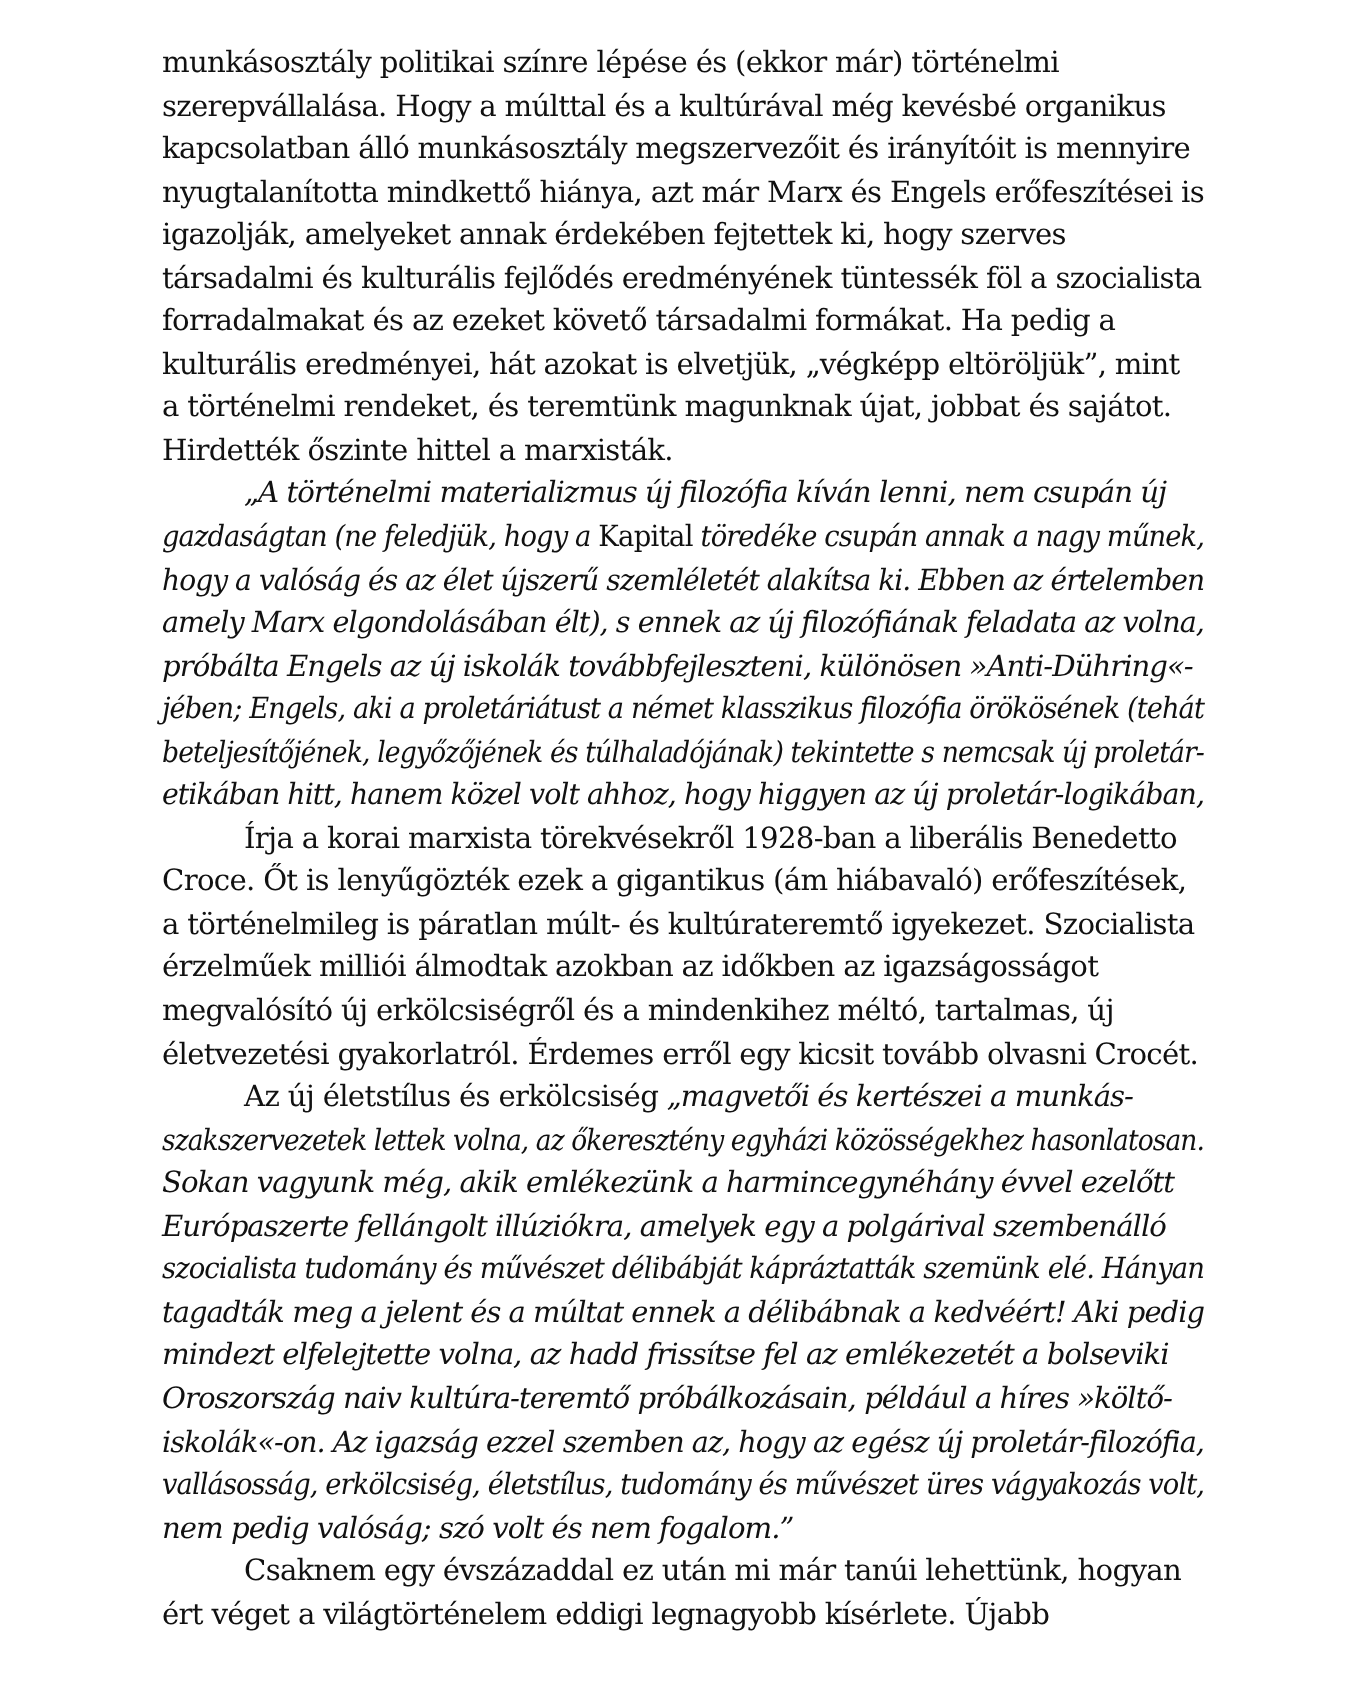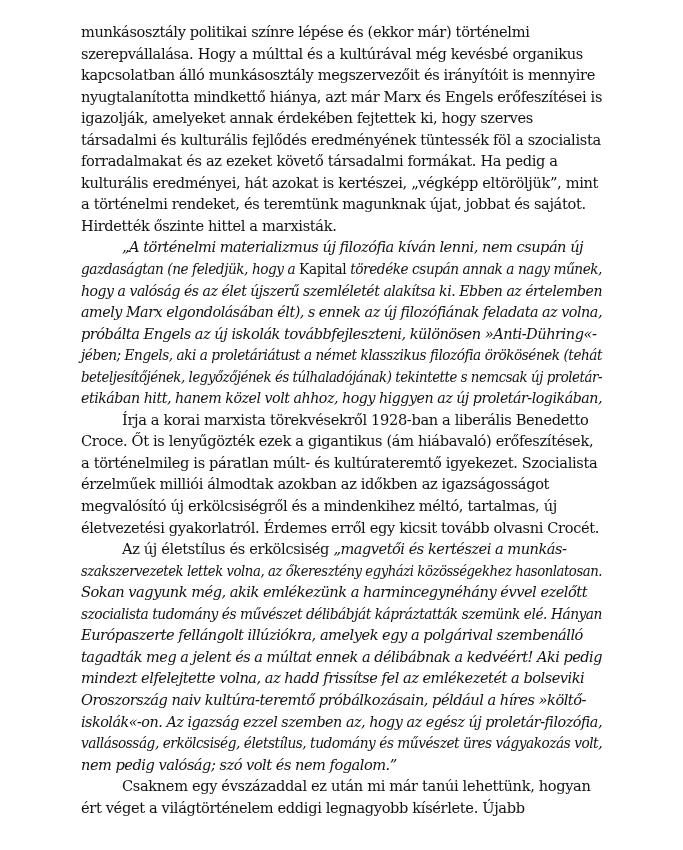--- a/index.html
+++ b/index.html
@@ -24,42 +24,42 @@
 
 <div class="page">
   <div class="text-block" id="text-block">
       <div class="line" style="display: block;"><span style="display: inline-block; white-space: nowrap; transform-origin: left top;"><span class="rm">munkásosztály politikai színre lépése és (ekkor már) történelmi</span></span></div>
       <div class="line" style="display: block;"><span style="display: inline-block; white-space: nowrap; transform-origin: left top;"><span class="rm">szerepvállalása. Hogy a múlttal és a kultúrával még kevésbé organikus</span></span></div>
       <div class="line" style="display: block;"><span style="display: inline-block; white-space: nowrap; transform-origin: left top;"><span class="rm">kapcsolatban álló munkásosztály megszervezőit és irányítóit is mennyire</span></span></div>
       <div class="line" style="display: block;"><span style="display: inline-block; white-space: nowrap; transform-origin: left top; transform: scaleX(0.9994);"><span class="rm">nyugtalanította mindkettő hiánya, azt már Marx és Engels erőfeszítései is</span></span></div>
       <div class="line" style="display: block;"><span style="display: inline-block; white-space: nowrap; transform-origin: left top;"><span class="rm">igazolják, amelyeket annak érdekében fejtettek ki, hogy szerves</span></span></div>
       <div class="line" style="display: block;"><span style="display: inline-block; white-space: nowrap; transform-origin: left top;"><span class="rm">társadalmi és kulturális fejlődés eredményének tüntessék föl a szocialista</span></span></div>
       <div class="line" style="display: block;"><span style="display: inline-block; white-space: nowrap; transform-origin: left top;"><span class="rm">forradalmakat és az ezeket követő társadalmi formákat.  Ha pedig a</span></span></div>
-      <div class="line" style="display: block;"><span style="display: inline-block; white-space: nowrap; transform-origin: left top;"><span class="rm">kulturális eredményei, hát azokat is kertészei, „végképp eltöröljük”, mint</span></span></div>
+      <div class="line" style="display: block;"><span style="display: inline-block; white-space: nowrap; transform-origin: left top;"><span class="rm">kulturális eredményei, hát azokat is elvetjük, „végképp eltöröljük”, mint</span></span></div>
       <div class="line" style="display: block;"><span style="display: inline-block; white-space: nowrap; transform-origin: left top;"><span class="rm">a történelmi rendeket, és teremtünk magunknak újat, jobbat és sajátot.</span></span></div>
       <div class="line" style="display: block;"><span style="display: inline-block; white-space: nowrap; transform-origin: left top;"><span class="rm">Hirdették őszinte hittel a marxisták.</span></span></div>
       <div class="line indent" style="display: block;"><span style="display: inline-block; white-space: nowrap; transform-origin: left top;"><span class="it">„A történelmi materializmus  új filozófia kíván lenni, nem csupán új</span></span></div>
       <div class="line" style="display: block;"><span style="display: inline-block; white-space: nowrap; transform-origin: left top; transform: scaleX(0.9389);"><span class="it">gazdaságtan (ne feledjük,  hogy a </span><span class="rm">Kapital</span><span class="it"> töredéke csupán annak a nagy műnek,</span></span></div>
       <div class="line" style="display: block;"><span style="display: inline-block; white-space: nowrap; transform-origin: left top; transform: scaleX(0.9643);"><span class="it">hogy a valóság és az élet újszerű  szemléletét  alakítsa ki. Ebben az értelemben</span></span></div>
       <div class="line" style="display: block;"><span style="display: inline-block; white-space: nowrap; transform-origin: left top; transform: scaleX(0.9826);"><span class="it">amely Marx elgondolásában  élt), s ennek az új filozófiának  feladata az volna,</span></span></div>
       <div class="line" style="display: block;"><span style="display: inline-block; white-space: nowrap; transform-origin: left top;"><span class="it">próbálta Engels az új iskolák továbbfejleszteni,  különösen »Anti-Dühring«-</span></span></div>
       <div class="line" style="display: block;"><span style="display: inline-block; white-space: nowrap; transform-origin: left top; transform: scaleX(0.9354);"><span class="it">jében; Engels, aki a proletáriátust  a német klasszikus filozófia  örökösének (tehát</span></span></div>
       <div class="line" style="display: block;"><span style="display: inline-block; white-space: nowrap; transform-origin: left top; transform: scaleX(0.916);"><span class="it">beteljesítőjének,  legyőzőjének  és túlhaladójának)  tekintette  s nemcsak új proletár-</span></span></div>
       <div class="line" style="display: block;"><span style="display: inline-block; white-space: nowrap; transform-origin: left top; transform: scaleX(0.975);"><span class="it">etikában hitt, hanem közel volt ahhoz, hogy higgyen az új proletár-logikában,</span></span></div>
       <div class="line indent" style="display: block;"><span style="display: inline-block; white-space: nowrap; transform-origin: left top;"><span class="rm">Írja a korai marxista törekvésekről 1928-ban a liberális Benedetto</span></span></div>
       <div class="line" style="display: block;"><span style="display: inline-block; white-space: nowrap; transform-origin: left top;"><span class="rm">Croce. Őt is lenyűgözték ezek a gigantikus (ám hiábavaló) erőfeszítések,</span></span></div>
       <div class="line" style="display: block;"><span style="display: inline-block; white-space: nowrap; transform-origin: left top;"><span class="rm">a történelmileg is páratlan múlt- és kultúrateremtő igyekezet. Szocialista</span></span></div>
       <div class="line" style="display: block;"><span style="display: inline-block; white-space: nowrap; transform-origin: left top;"><span class="rm">érzelműek milliói álmodtak azokban az időkben az igazságosságot</span></span></div>
       <div class="line" style="display: block;"><span style="display: inline-block; white-space: nowrap; transform-origin: left top;"><span class="rm">megvalósító új erkölcsiségről és a mindenkihez méltó, tartalmas, új</span></span></div>
       <div class="line" style="display: block;"><span style="display: inline-block; white-space: nowrap; transform-origin: left top;"><span class="rm">életvezetési gyakorlatról. Érdemes erről egy kicsit tovább olvasni Crocét.</span></span></div>
       <div class="line indent" style="display: block;"><span style="display: inline-block; white-space: nowrap; transform-origin: left top;"><span class="rm">Az új életstílus és erkölcsiség </span><span class="it">„magvetői és kertészei a munkás-</span></span></div>
       <div class="line" style="display: block;"><span style="display: inline-block; white-space: nowrap; transform-origin: left top; transform: scaleX(0.9076);"><span class="it">szakszervezetek  lettek  volna, az őkeresztény  egyházi közösségekhez  hasonlatosan.</span></span></div>
       <div class="line" style="display: block;"><span style="display: inline-block; white-space: nowrap; transform-origin: left top;"><span class="it">Sokan vagyunk még, akik emlékezünk  a harmincegynéhány  évvel ezelőtt</span></span></div>
+      <div class="line" style="display: block;"><span style="display: inline-block; white-space: nowrap; transform-origin: left top;"><span class="it">Európaszerte fellángolt  illúziókra,  amelyek egy a polgárival szembenálló</span></span></div>
       <div class="line" style="display: block;"><span style="display: inline-block; white-space: nowrap; transform-origin: left top; transform: scaleX(0.9431);"><span class="it">szocialista  tudomány  és művészet  délibábját  kápráztatták  szemünk elé.  Hányan</span></span></div>
-      <div class="line" style="display: block;"><span style="display: inline-block; white-space: nowrap; transform-origin: left top;"><span class="it">Európaszerte fellángolt  illúziókra,  amelyek egy a polgárival szembenálló</span></span></div>
       <div class="line" style="display: block;"><span style="display: inline-block; white-space: nowrap; transform-origin: left top; transform: scaleX(0.9934);"><span class="it">tagadták meg a jelent  és a múltat ennek a délibábnak  a kedvéért!  Aki pedig</span></span></div>
       <div class="line" style="display: block;"><span style="display: inline-block; white-space: nowrap; transform-origin: left top;"><span class="it">mindezt elfelejtette  volna, az hadd frissítse  fel az emlékezetét  a bolseviki</span></span></div>
       <div class="line" style="display: block;"><span style="display: inline-block; white-space: nowrap; transform-origin: left top;"><span class="it">Oroszország  naiv kultúra-teremtő  próbálkozásain,  például a híres  »költő-</span></span></div>
       <div class="line" style="display: block;"><span style="display: inline-block; white-space: nowrap; transform-origin: left top; transform: scaleX(0.9834);"><span class="it">iskolák«-on.  Az igazság ezzel szemben az, hogy az egész új proletár-filozófia,</span></span></div>
       <div class="line" style="display: block;"><span style="display: inline-block; white-space: nowrap; transform-origin: left top; transform: scaleX(0.9382);"><span class="it">vallásosság,  erkölcsiség,  életstílus,  tudomány  és művészet  üres vágyakozás  volt,</span></span></div>
       <div class="line" style="display: block;"><span style="display: inline-block; white-space: nowrap; transform-origin: left top;"><span class="it">nem pedig valóság; szó volt és nem fogalom.”</span></span></div>
       <div class="line indent" style="display: block;"><span style="display: inline-block; white-space: nowrap; transform-origin: left top;"><span class="rm">Csaknem egy évszázaddal ez után mi már tanúi lehettünk, hogyan</span></span></div>
       <div class="line" style="display: block;"><span style="display: inline-block; white-space: nowrap; transform-origin: left top;"><span class="rm">ért véget a világtörténelem eddigi legnagyobb kísérlete. Újabb</span></span></div>
     </div>
 </div>

